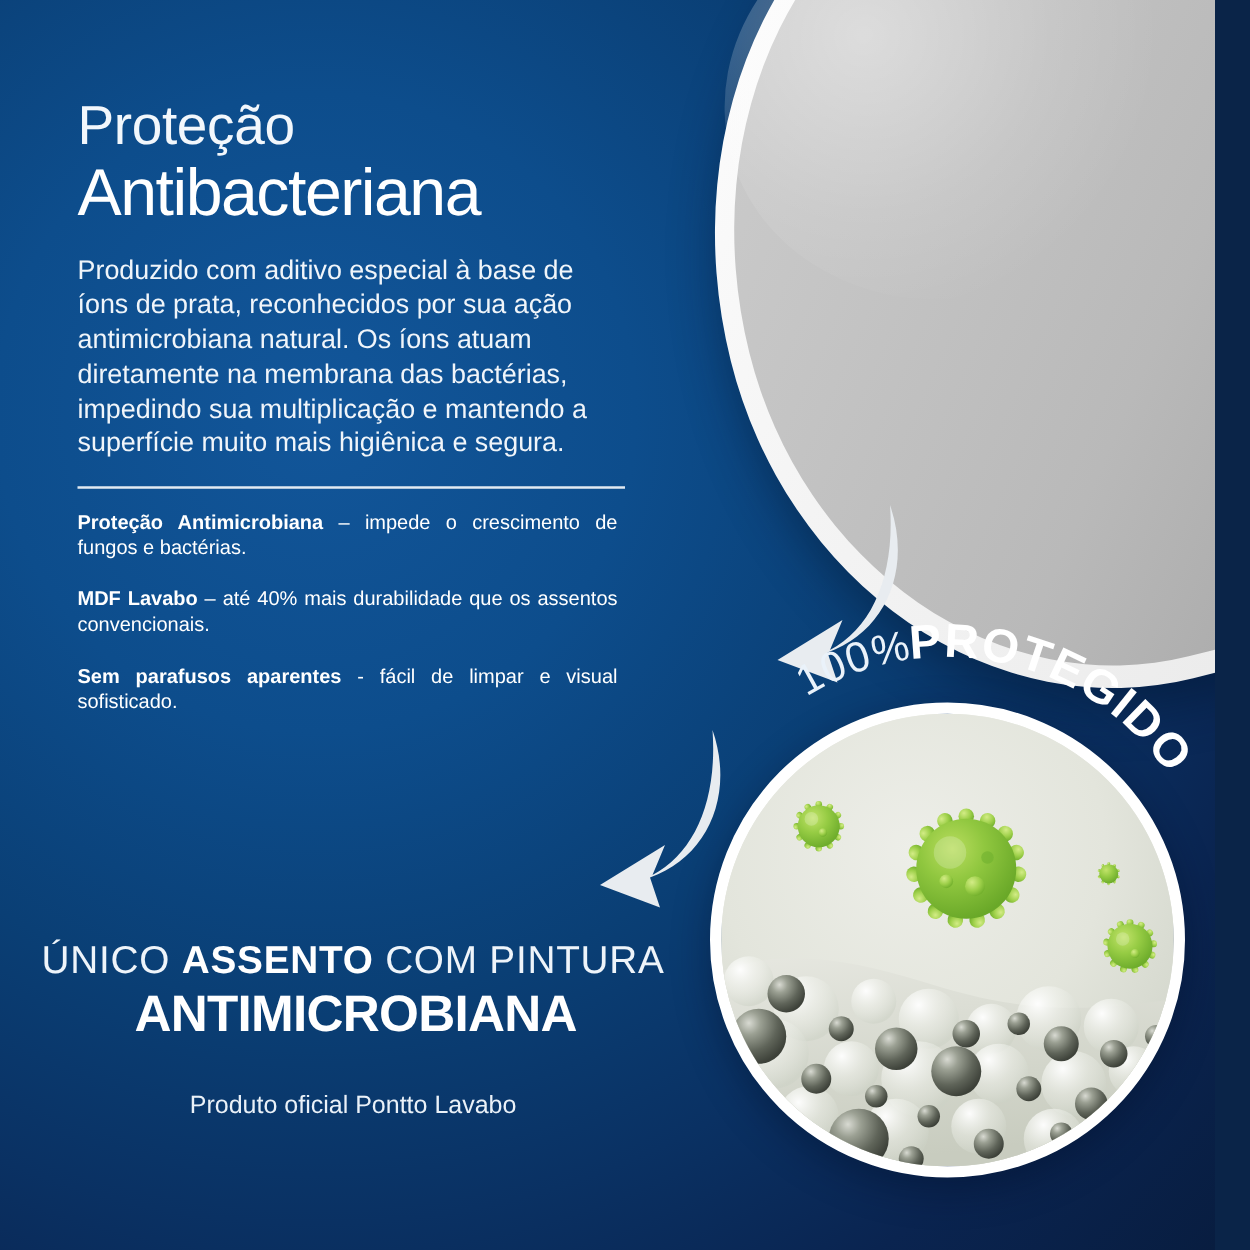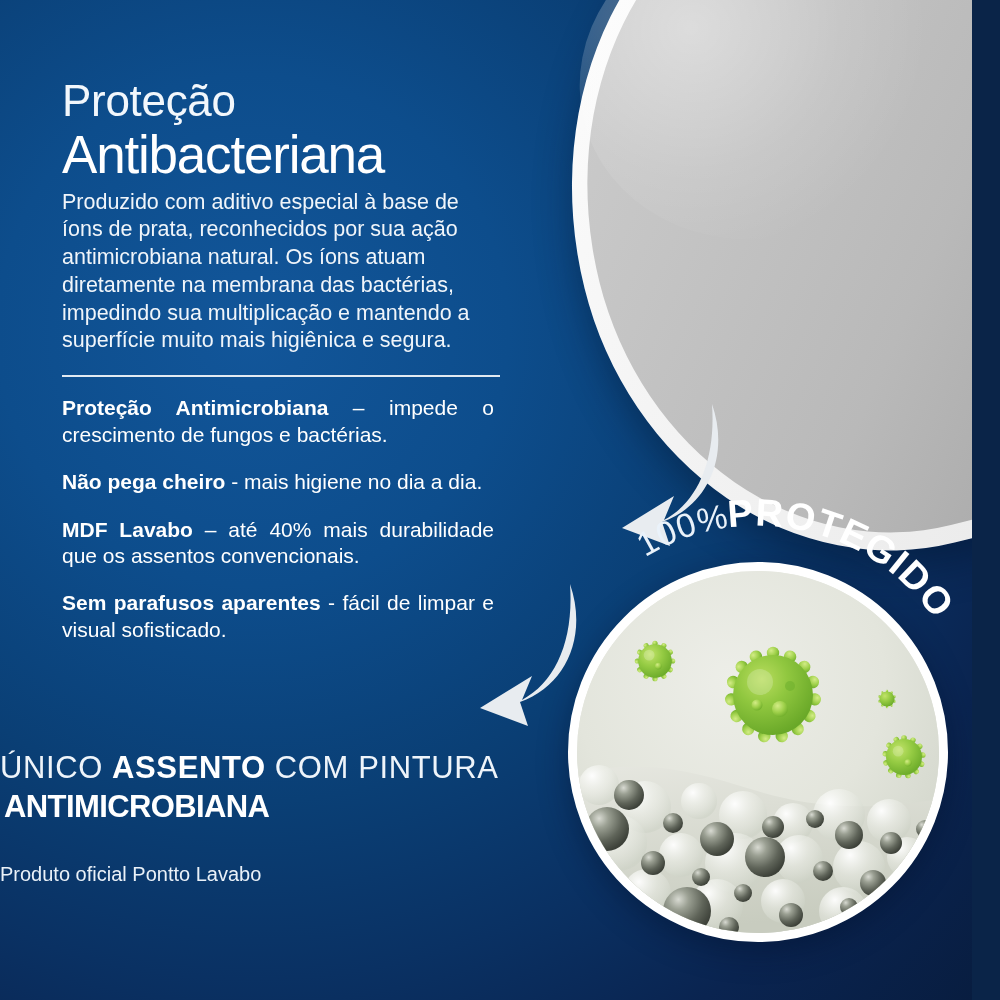--- a/index.html
+++ b/index.html
@@ -72,66 +72,67 @@
   }
   .title-bold {
     font-size: 53px;
     font-weight: 400;
     letter-spacing: -1.2px;
     line-height: 1.0;
     margin: 4px 0 0 0;
     color: #ffffff;
   }
   .body-copy {
-    margin: 8px 0 0 0;
+    margin: 22px 0 0 0;
     font-size: 21.5px;
     line-height: 1.29;
     font-weight: 400;
     color: #f0f5fa;
     width: 430px;
   }
   .divider {
     width: 438px;
     height: 2px;
     background: rgba(255, 255, 255, 0.88);
     margin: 20px 0 18px 0;
     border: 0;
   }
   .feature {
-    font-size: 21px;
+    font-size: 16px;
     line-height: 1.26;
     color: #ffffff;
     margin-bottom: 21px;
     width: 432px;
     text-align: justify;
   }
   .feature:last-child { margin-bottom: 12px; }
   .feature b {
     font-weight: 700;
   }
 
   
   .bottom-block {
     position: absolute;
     left: 0;
     top: 752px;
     width: 565px;
+    text-align: center;
     color: #fff;
   }
   .kicker {
     font-size: 31px;
     font-weight: 300;
     letter-spacing: 0.6px;
     line-height: 1;
     margin: 0;
     color: #eef4fa;
   }
   .kicker b { font-weight: 700; color: #fff; }
   .bigline {
-    font-size: 31px;
+    font-size: 41px;
     font-weight: 700;
     letter-spacing: -0.6px;
     line-height: 1.02;
     margin: 8px 0 0 4px;
   }
   .footnote {
     margin: 40px 0 0 0;
     font-size: 20px;
     font-weight: 400;
     color: #eaf1f8;
@@ -199,23 +200,20 @@
   <div class="col">
     <h1 class="title-light">Proteção</h1>
     <h1 class="title-bold">Antibacteriana</h1>
 
     <p class="body-copy">Produzido com aditivo especial à base de íons de prata, reconhecidos por sua ação antimicrobiana natural. Os íons atuam diretamente na membrana das bactérias, impedindo sua multiplicação e mantendo a superfície muito mais higiênica e segura.</p>
 
     <hr class="divider">
 
     <div class="feature">
       <b>Proteção Antimicrobiana</b><span> – </span><span>impede o crescimento de fungos e bactérias.</span>
-    </div>
-    <div class="feature">
-      <b>Não pega cheiro</b><span> - </span><span>mais higiene no dia a dia.</span>
     </div>
     <div class="feature">
       <b>MDF Lavabo</b><span> – </span><span>até 40% mais durabilidade que os assentos convencionais.</span>
     </div>
     <div class="feature">
       <b>Sem parafusos aparentes</b><span> - </span><span>fácil de limpar e visual sofisticado.</span>
     </div>
   </div>
 
   <svg class="arrow arrow--top" viewBox="0 0 120 150">

